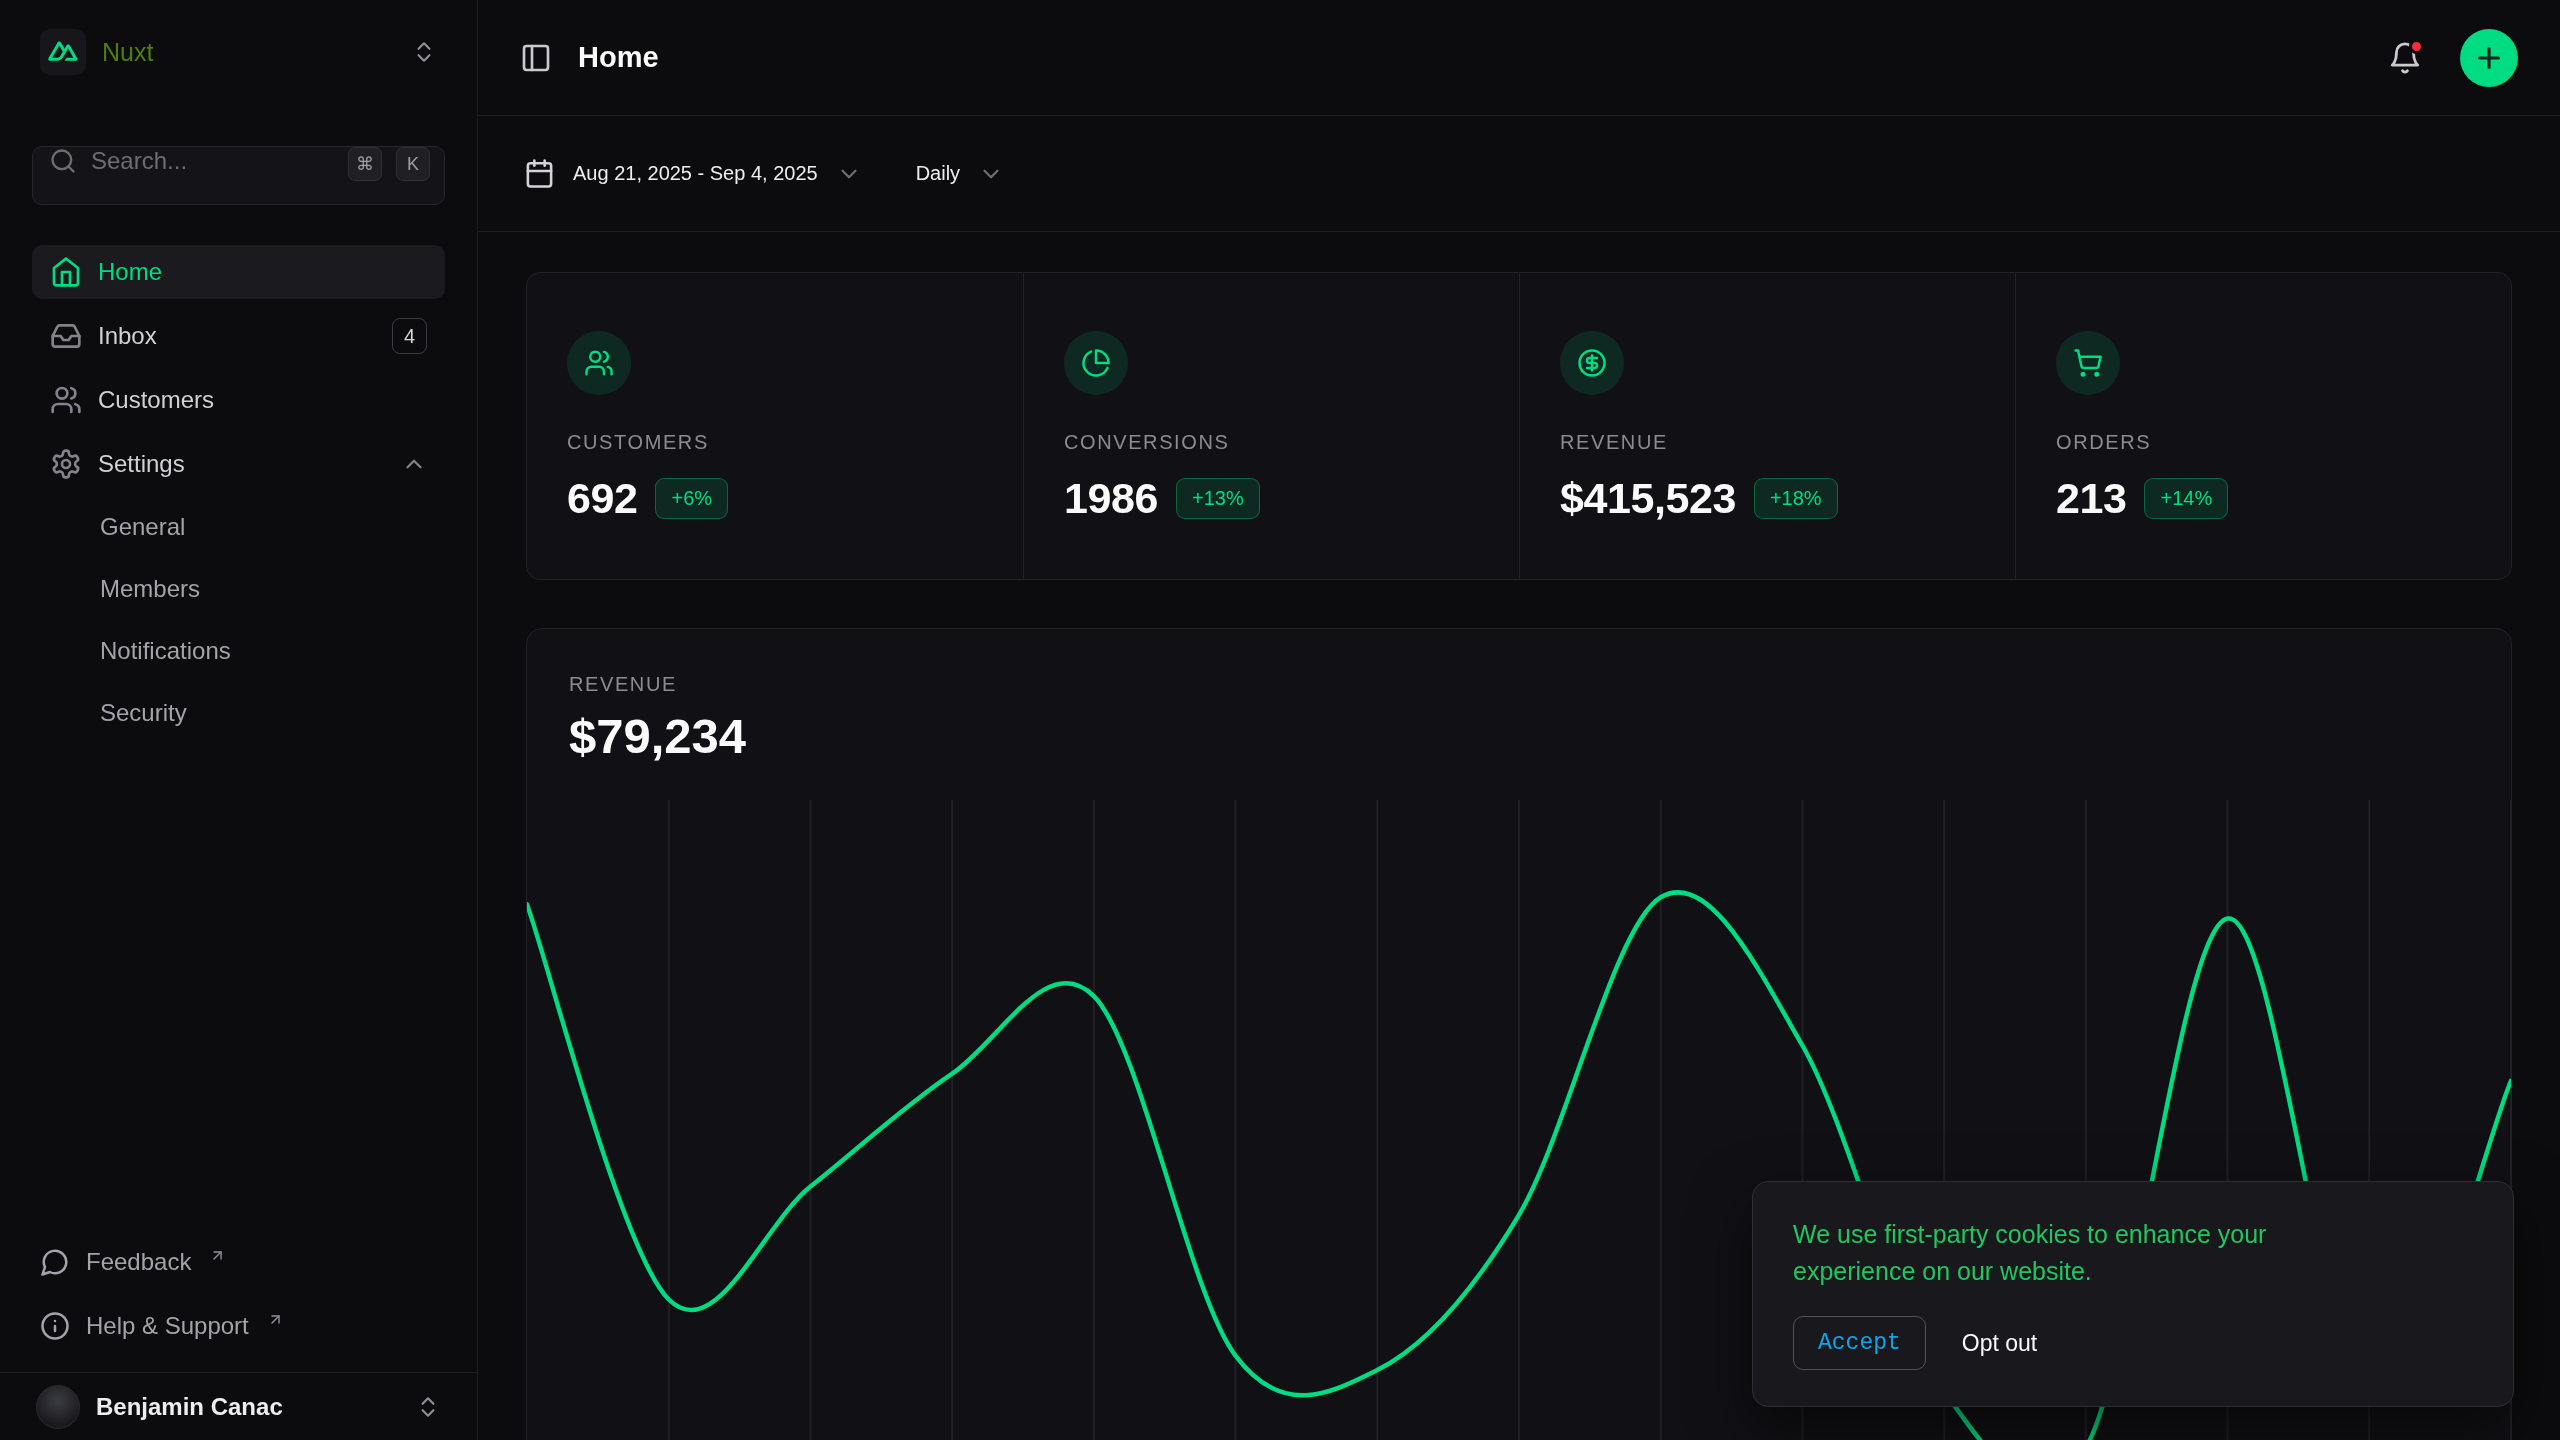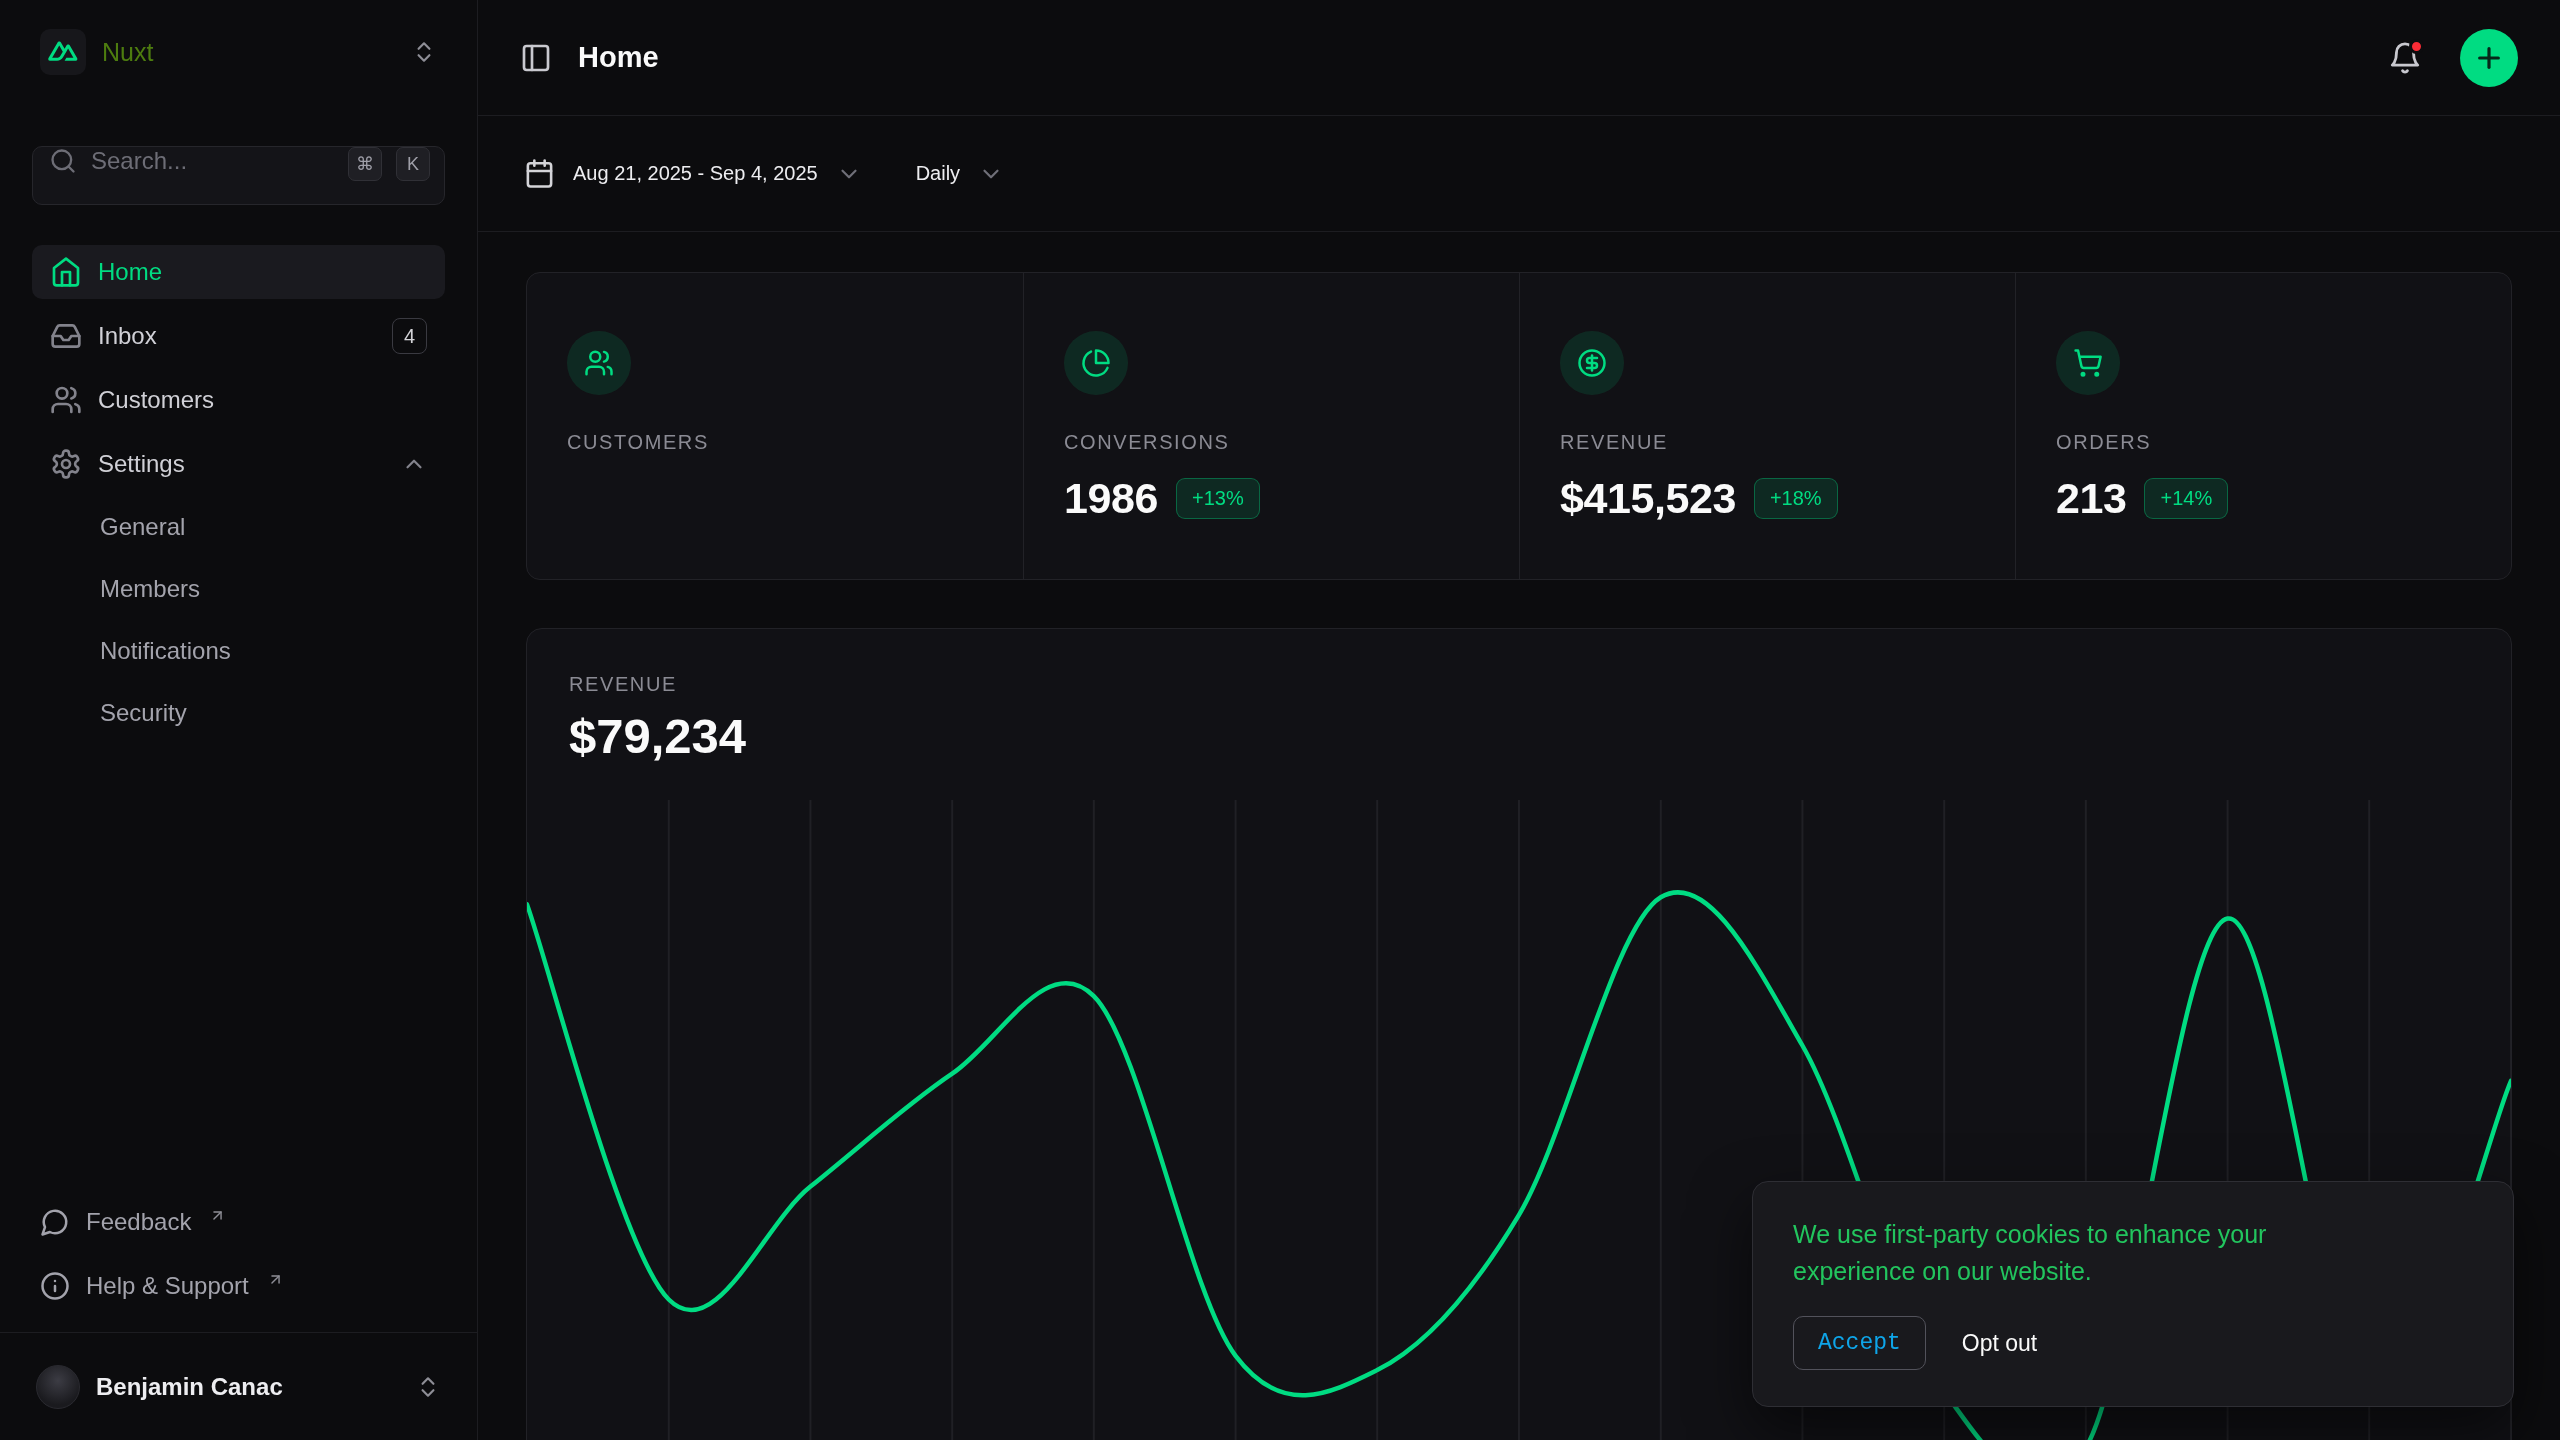--- a/index.html
+++ b/index.html
@@ -38,21 +38,21 @@
                display:flex; align-items:center; justify-content:center; font-size:20px; color:#d4d4d8; padding:0 8px; }
   .nav-children { display:flex; flex-direction:column; gap:10px; }
   .nav-child { height:52px; display:flex; align-items:center; padding-left:68px; border-radius:10px;
                font-size:24px; color:#a3a3ac; cursor:pointer; }
   .sidebar-spacer { flex:1; }
 
   .side-footer { display:flex; flex-direction:column; gap:8px; padding-bottom:18px; }
   .side-link { height:56px; display:flex; align-items:center; gap:16px; font-size:24px; color:#a3a3ac; cursor:pointer; padding:0 8px; }
   .ext-arrow { color:#8e8e96; margin-bottom:14px; margin-left:2px; }
 
-  .user-row { margin:0 -32px; border-top:1px solid #1d1d21; height:108px; display:flex; align-items:center;
+  .user-row { margin:0 -32px; border-top:1px solid #1d1d21; height:68px; display:flex; align-items:center;
               gap:16px; padding:0 36px; cursor:pointer; }
   .avatar { width:44px; height:44px; border-radius:50%;
             background:radial-gradient(circle at 50% 35%, #3c3c44 0%, #1a1a1e 70%); border:1px solid #2a2a30; }
   .user-name { font-size:24px; font-weight:600; color:#ededf0; }
 
   
   .main { flex:1; display:flex; flex-direction:column; min-width:0; background:#0c0c0e; }
   .topbar { height:116px; border-bottom:1px solid #1d1d21; display:flex; align-items:center; padding:0 42px; }
   .topbar-left { display:flex; align-items:center; gap:26px; }
   .icon-btn { color:#c9c9cf; background:none; border:none; cursor:pointer; display:flex; align-items:center; justify-content:center; position:relative; }
@@ -303,20 +303,24 @@
       <div class="stat-cell">
         <div class="stat-icon-circle">
           <svg width="30" height="30" viewBox="0 0 24 24" fill="none" stroke="currentColor" stroke-width="2" stroke-linecap="round" stroke-linejoin="round">
               <path d="M16 21v-2a4 4 0 0 0-4-4H6a4 4 0 0 0-4 4v2"></path>
               <circle cx="9" cy="7" r="4"></circle>
               <path d="M22 21v-2a4 4 0 0 0-3-3.87"></path>
               <path d="M16 3.13a4 4 0 0 1 0 7.75"></path>
             </svg>
         </div>
         <div class="stat-label">CUSTOMERS</div>
+        <div class="stat-value-row">
+          <span class="stat-value">692</span>
+          <span class="delta-badge">+6%</span>
+        </div>
       </div>
 
       <div class="stat-cell">
         <div class="stat-icon-circle">
           <svg width="30" height="30" viewBox="0 0 24 24" fill="none" stroke="currentColor" stroke-width="2" stroke-linecap="round" stroke-linejoin="round">
               <path d="M21.21 15.89A10 10 0 1 1 8 2.83"></path>
               <path d="M22 12A10 10 0 0 0 12 2v10z"></path>
             </svg>
         </div>
         <div class="stat-label">CONVERSIONS</div>

